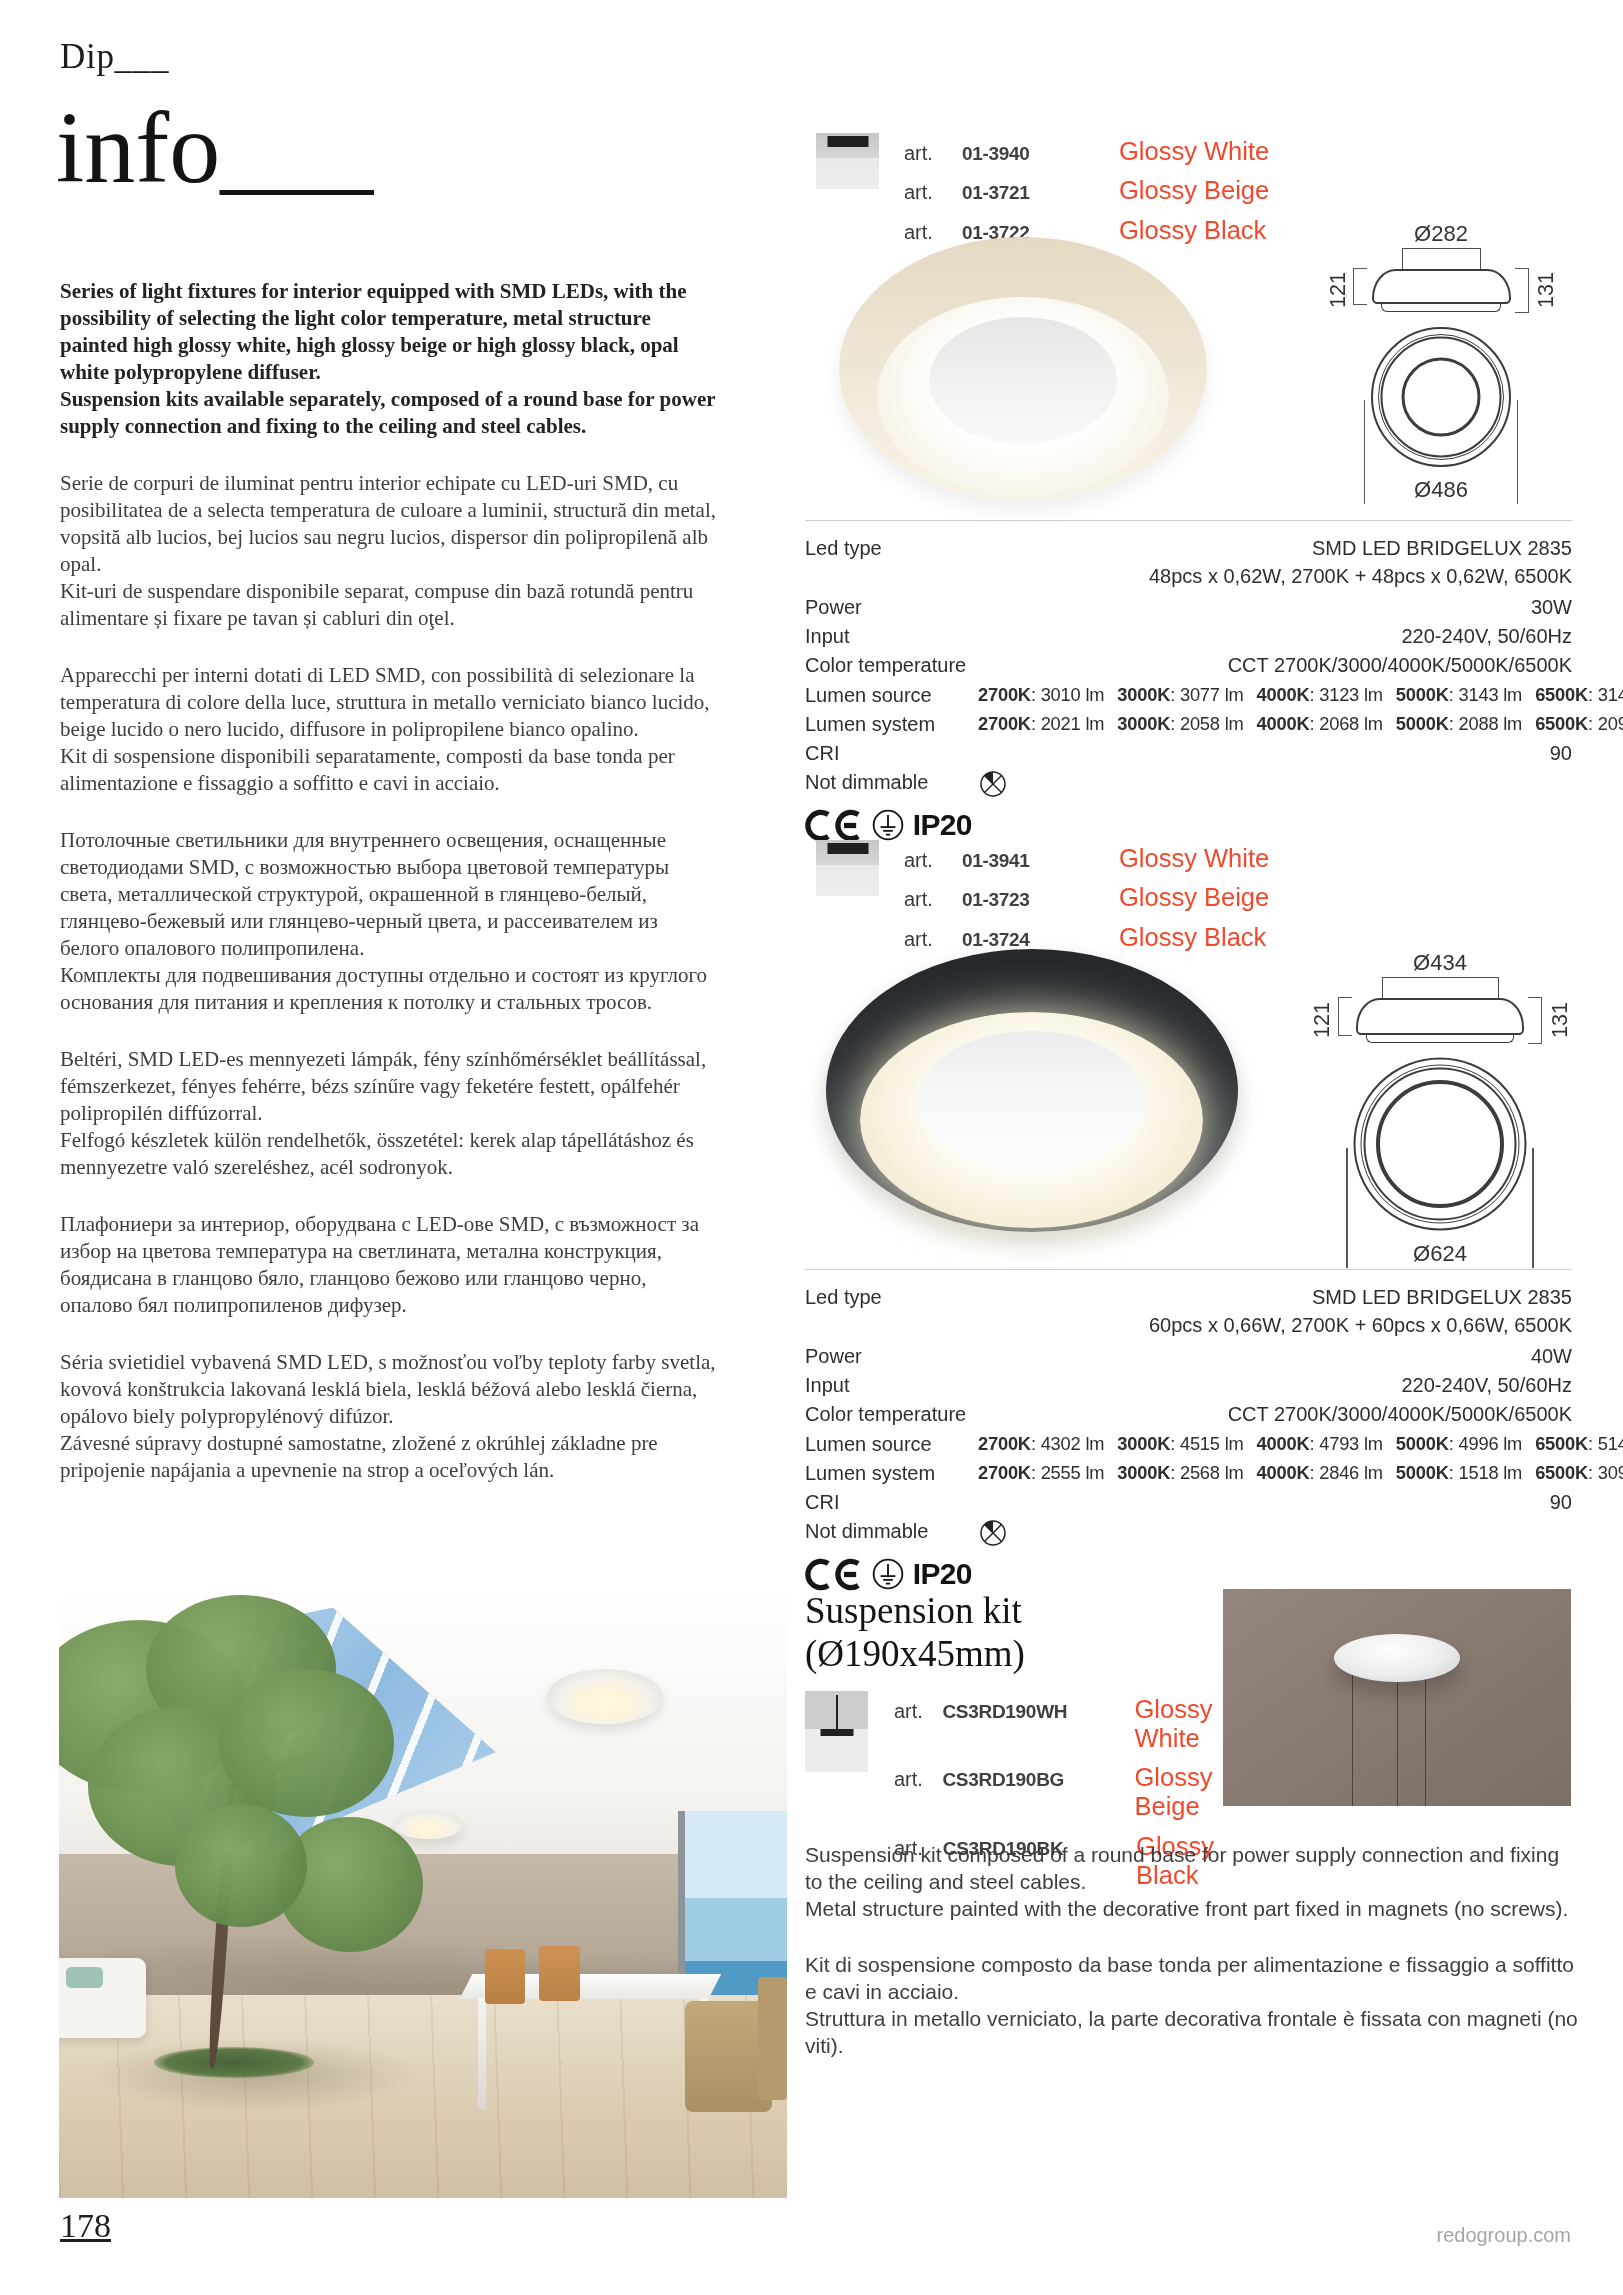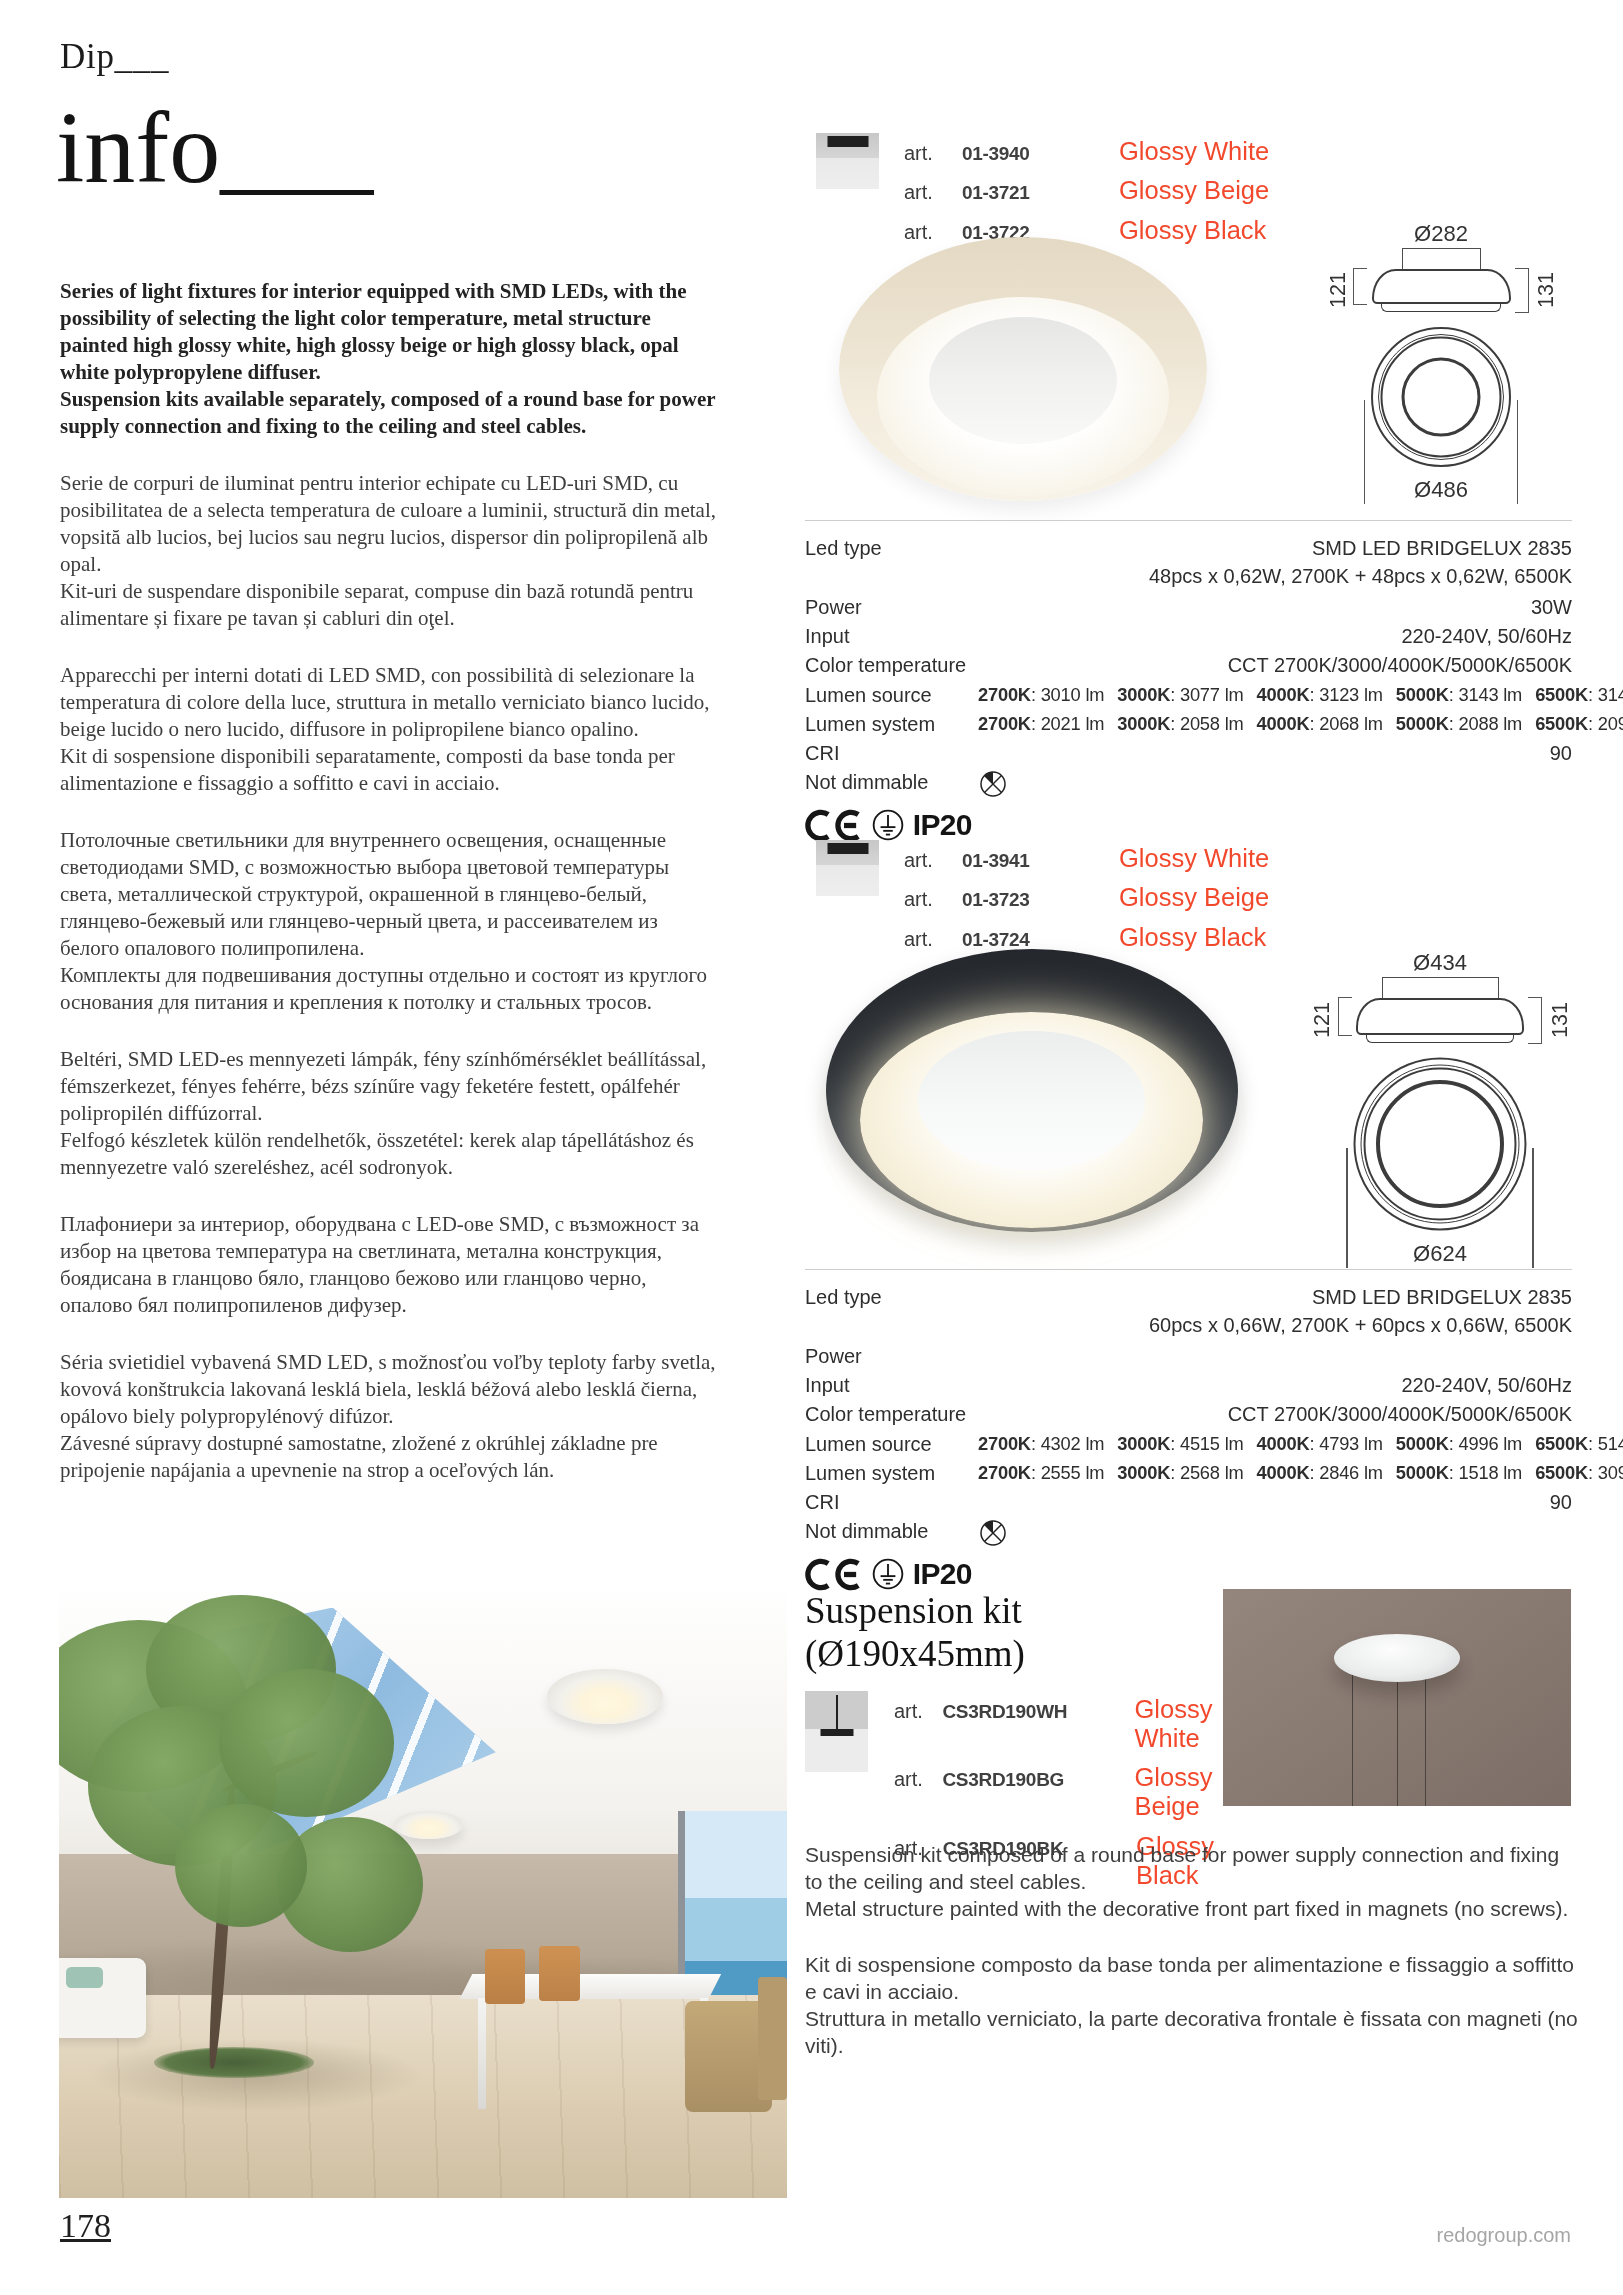--- a/index.html
+++ b/index.html
@@ -377,20 +377,21 @@
   <div class="spec" id="spec2">
     <div class="srow">
       <div class="slabel">Led type</div>
       <div class="sval">
         <div class="line">SMD LED BRIDGELUX 2835</div>
         <div class="line">60pcs x 0,66W, 2700K + 60pcs x 0,66W, 6500K</div>
       </div>
     </div>
     <div class="srow">
       <div class="slabel">Power</div>
+      <div class="sval">40W</div>
     </div>
     <div class="srow">
       <div class="slabel">Input</div>
       <div class="sval">220-240V, 50/60Hz</div>
     </div>
     <div class="srow">
       <div class="slabel">Color temperature</div>
       <div class="sval">CCT 2700K/3000/4000K/5000K/6500K</div>
     </div>
     <div class="srow">

